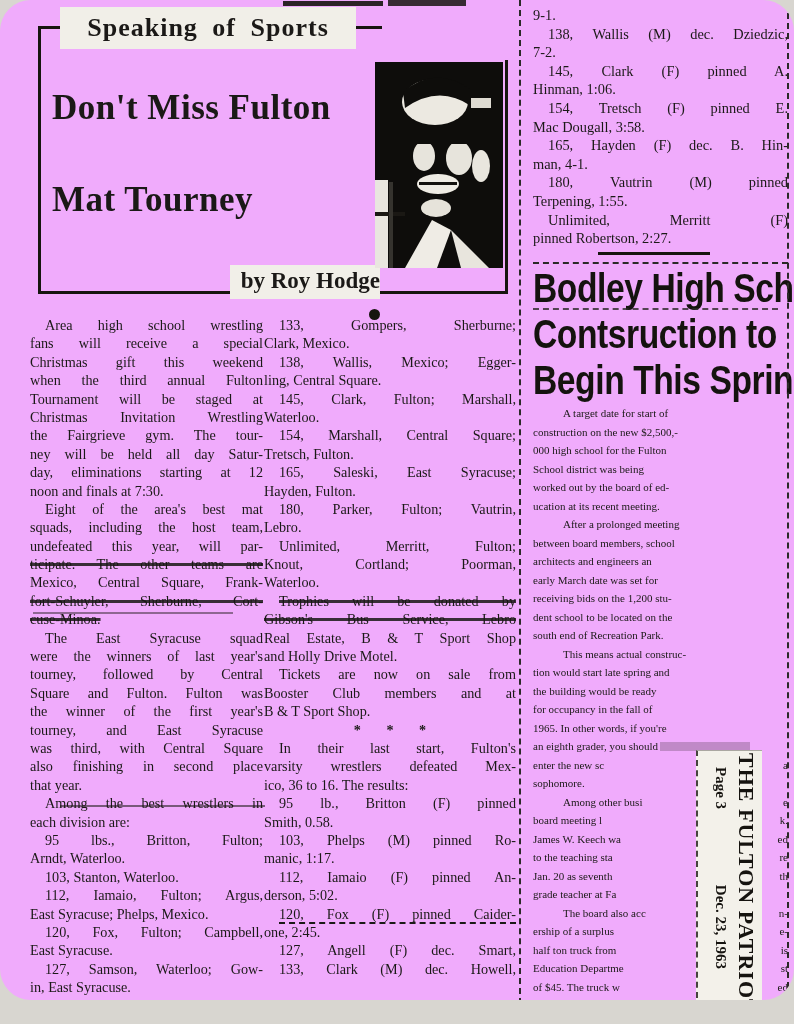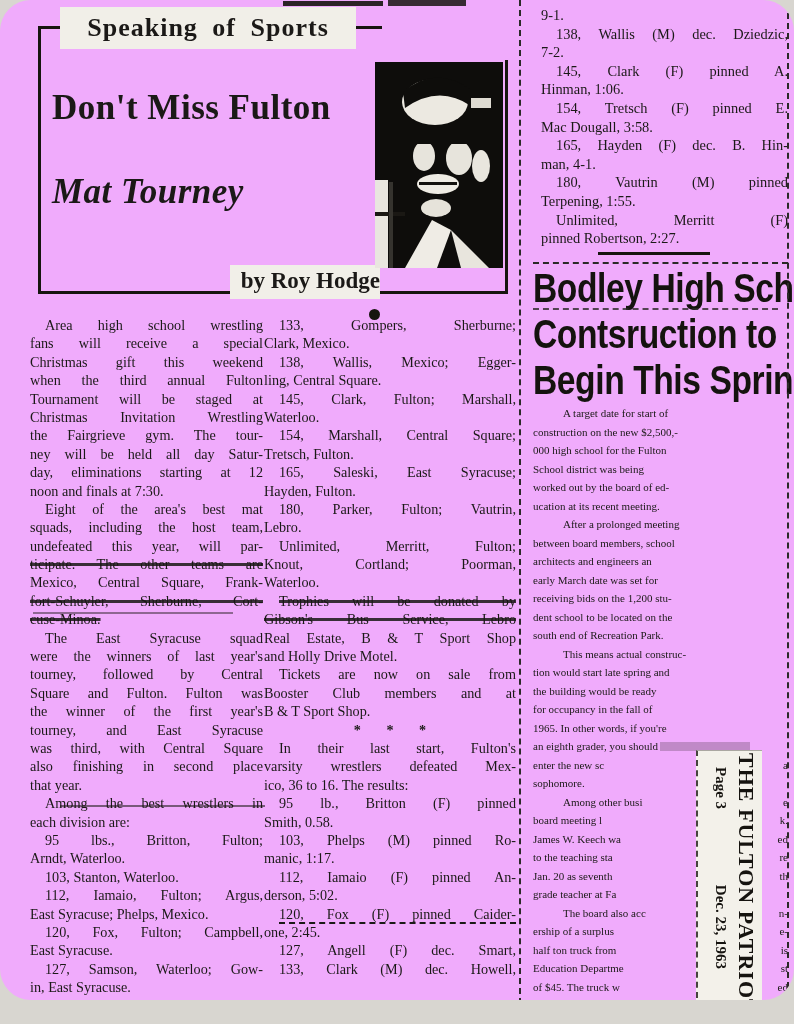--- a/index.html
+++ b/index.html
@@ -14,21 +14,21 @@
   .headline{position:absolute;left:52px;font-weight:bold;font-size:35px;line-height:40px;
             letter-spacing:.5px;white-space:nowrap;}
   .byline{position:absolute;left:230px;top:265px;width:150px;height:34px;background:#f1efe8;
           font-weight:bold;font-size:23px;line-height:32px;text-align:right;}
   .byline .dot{display:inline-block;width:11px;height:11px;border-radius:50%;background:#17150f;margin-left:2px;}
   
   .textcol{position:absolute;}
   .line{position:relative;text-align:justify;text-align-last:justify;-webkit-text-align-last:justify;
         text-justify:inter-word;white-space:nowrap;}
   .col12 .line{height:18.4px;line-height:18.4px;font-size:14.2px;}
-  .col3r .line{height:18.6px;line-height:18.6px;font-size:14.4px;margin-left:8px;}
+  .col3r .line{height:18.6px;line-height:18.6px;font-size:14.4px;}
   .bodley-body .line{height:18.5px;line-height:18.5px;font-size:11px;}
   .line.i{text-indent:15px;}
   .line.s{text-align-last:left;}
   .line.c{text-align-last:center;font-weight:bold;word-spacing:22px;text-indent:0;}
   .line.k{text-decoration:line-through;text-decoration-thickness:2.5px;text-decoration-color:rgba(25,23,20,.85);}
   .line.u{text-decoration:underline;text-decoration-style:dashed;text-decoration-thickness:2px;text-underline-offset:4px;}
   .line.bl{display:flex;justify-content:space-between;text-align-last:auto;}
   .line.bl.i span:first-child{padding-left:15px;}
   
   .bod-h{position:absolute;left:533px;width:258px;font-family:"Liberation Sans",sans-serif;
@@ -56,21 +56,21 @@
   <div class="art" style="left:283px;top:1px;width:100px;height:5px;opacity:.9;"></div>
   <div class="art" style="left:388px;top:0;width:78px;height:6px;opacity:.85;"></div>
 
   <div>
     <div class="b" style="left:38px;top:26px;width:3px;height:267px;"></div>
     <div class="b" style="left:38px;top:26px;width:344px;height:3px;"></div>
     <div class="b" style="left:38px;top:291px;width:470px;height:3px;"></div>
     <div class="b" style="left:505px;top:60px;width:3px;height:234px;"></div>
     <div class="kicker">Speaking of Sports</div>
     <div class="headline" style="top:88px;">Don't Miss Fulton</div>
-    <div class="headline" style="top:172px;font-style:italic;">Mat Tourney</div>
+    <div class="headline" style="top:180px;">Mat Tourney</div>
     <div class="byline"><span>by Roy Hodge</span><span class="dot"></span></div>
 
     <svg class="abs" style="left:375px;top:62px;" width="128" height="206" viewBox="0 0 128 206">
       <rect x="0" y="0" width="128" height="206" fill="#0e0d0b"></rect>
       <rect x="0" y="118" width="13" height="88" fill="#e9e6df"></rect>
       <rect x="0" y="150" width="30" height="4" fill="#1a1814"></rect>
       <rect x="14" y="120" width="4" height="86" fill="#35332e"></rect>
       <ellipse cx="60" cy="40" rx="33" ry="23" fill="#ece9e1"></ellipse>
       <path d="M28,30 Q60,2 96,28 L96,44 Q64,22 30,46 Z" fill="#0e0d0b"></path>
       <ellipse cx="49" cy="94" rx="11" ry="15" fill="#e7e4dc"></ellipse>

